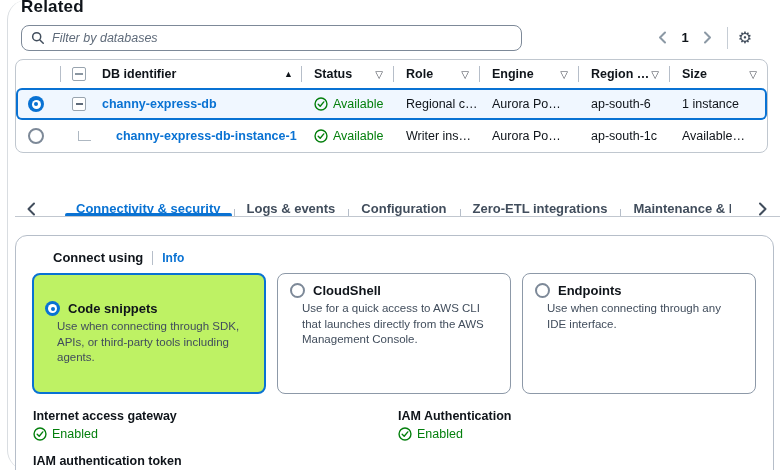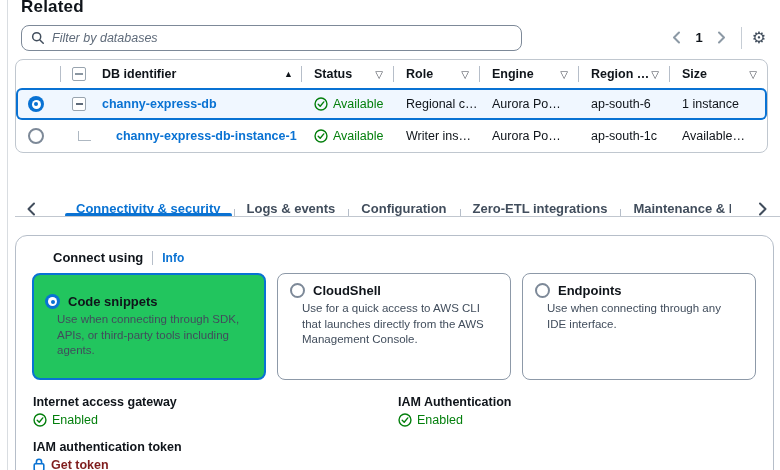--- a/index.html
+++ b/index.html
@@ -1,25 +1,25 @@
 <!DOCTYPE html>
 <html><head>
 <meta charset="utf-8">
 <style>
   * { margin:0; padding:0; box-sizing:border-box; }
   html,body { width:780px; height:470px; overflow:hidden; background:#fff;
     font-family:"Liberation Sans","DejaVu Sans",sans-serif; color:#0f141a; }
   .page { position:absolute; left:7px; top:0; width:773px; height:470px;
-    border-left:1px solid #d9dde1; padding:0 0 0 7px; }
+    border-left:1px solid #d9dde1; padding:0 0 0 7px;border-radius:20px; }
 
   
   .h1 { font-size:17px; font-weight:bold; margin:-3px 0 0 6px; letter-spacing:.2px; }
 
   
-  .toolbar { display:flex; align-items:center; margin:7px 0 0 6px; height:27px; }
+  .toolbar { display:flex; align-items:center; margin:7px 14px 0 6px; height:27px; }
   .filter-box { display:flex; align-items:center; width:501px; height:26px;
     border:1px solid #7d8998; border-radius:8px; background:#fff; padding:0 9px; gap:7px; }
   .filter-box svg { flex:none; }
   .filter-box input { border:none; outline:none; flex:1; font-size:12.5px; font-style:italic;
     color:#42525f; font-family:inherit; background:transparent; }
   .filter-box input::placeholder { color:#5f6b7a; font-style:italic; }
   .toolbar .spacer { flex:1; }
   .pager { display:flex; align-items:center; gap:10px; margin-right:14px; }
   .pgbtn { display:flex; align-items:center; justify-content:center; width:18px; height:18px; cursor:pointer; }
   .pagenum { font-size:13px; font-weight:bold; color:#0f141a; }
@@ -67,21 +67,21 @@
   
   .panel { margin-top:18px; width:759px; height:300px; border:1px solid #b6bec9; border-radius:12px;
     background:#fff; padding:14px 16px; }
   .cu-row { display:flex; align-items:center; gap:9px;margin-left:21px; }
   .cu-label { font-size:13px; font-weight:bold; }
   .cu-div { width:1px; height:14px; background:#b6bec9; }
   .info-link { font-size:12px; font-weight:bold; color:#0972d3; cursor:pointer; }
   .cards { display:flex; gap:11px; margin-top:8px; }
   .card { flex:none; width:234px; min-height:72px; border:1px solid #8d99a8; border-radius:8px;
     background:#fff; padding:9px 12px 9px 12px; cursor:pointer; }
-  .card.sel { border:2px solid #0972d3; background:#22c55e; padding:19px 11px; }
+  .card.sel { border:2px solid #0972d3; background:#bef264; padding:26px 11px; }
   .card-top { display:flex; align-items:center; gap:8px; }
   .card-title { font-size:13px; font-weight:bold; }
   .card-desc { margin:3px 0 0 12px; font-size:11.5px; line-height:1.35; color:#414d5c; }
   .radio-sm-sel { width:15px; height:15px; border-radius:50%; background:#0972d3; position:relative; flex:none; }
   .radio-sm-sel::after { content:""; position:absolute; inset:3px; background:#fff; border-radius:50%; }
   .radio-sm-sel::before { content:""; position:absolute; inset:5.5px; background:#0972d3; border-radius:50%; z-index:1; }
   .radio-sm-un { width:15px; height:15px; border-radius:50%; border:2px solid #7d8998; background:#fff; flex:none; }
 
   .fields { display:grid; grid-template-columns:365px 1fr; margin:15px 0 0 1px; }
   .flabel { font-size:12.5px; font-weight:bold; }

